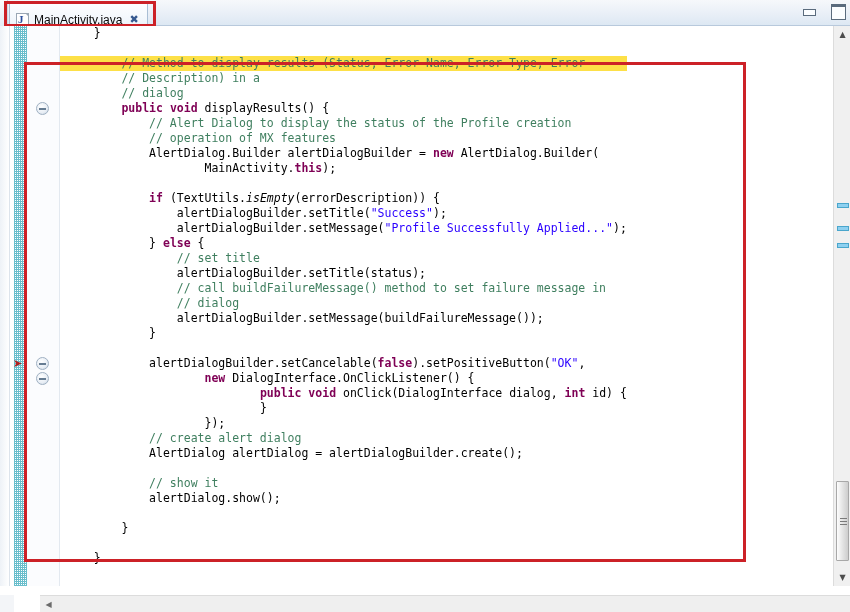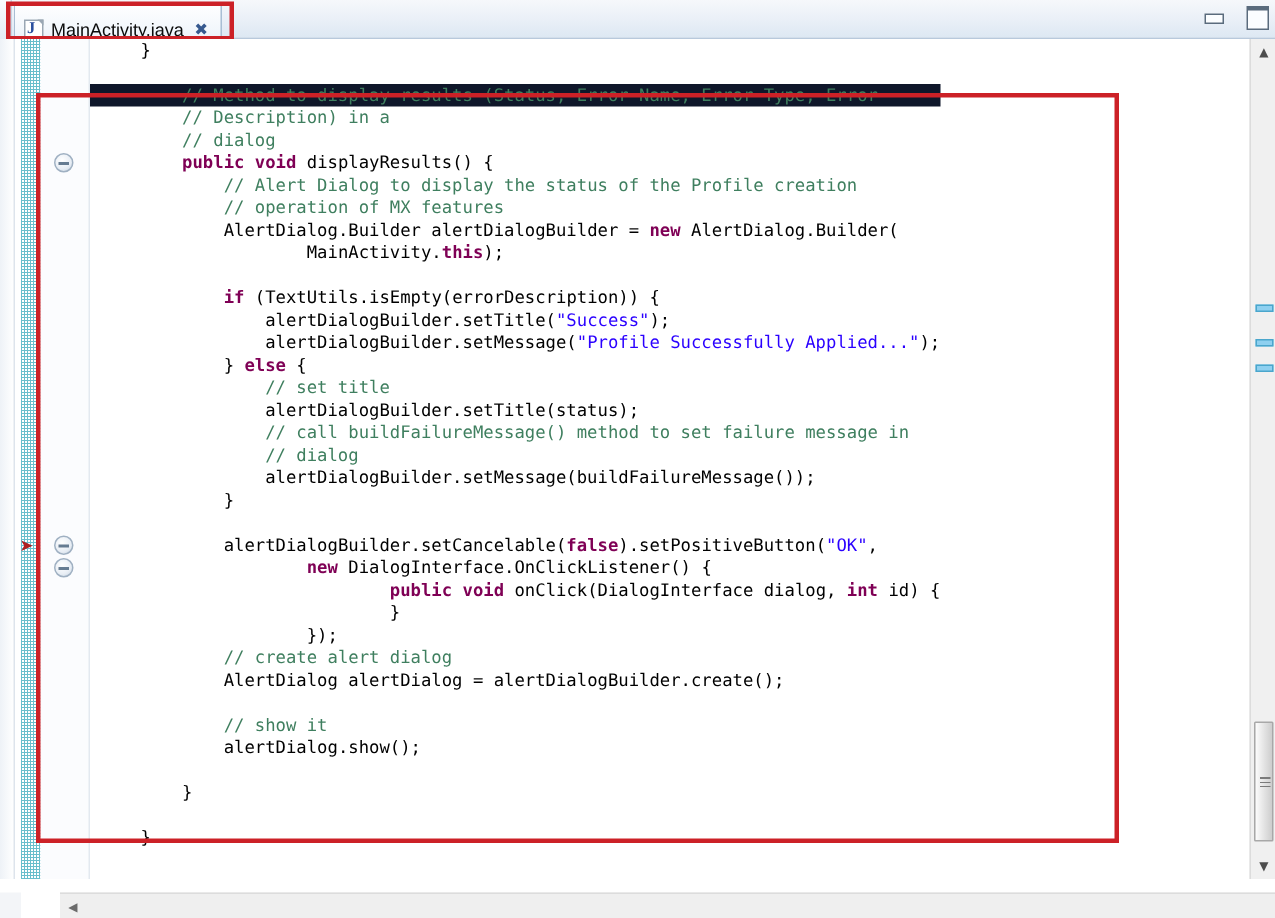--- a/index.html
+++ b/index.html
@@ -160,26 +160,26 @@
   .code {
     position:absolute; left:0; top:0;
     margin:0; padding:0;
     font-family: "DejaVu Sans Mono", monospace;
     font-size: 11.5px;
     line-height: 15px;
     color:#000000;
     white-space: pre;
   }
   .line { height:15px; padding-left:6px; }
-  .line.current { background:#0f172a; }
+  .line.current { background:#fde047; }
 
   .kw   { color:#7f0055; font-weight:bold;text-align:center; }
   .str  { color:#2a00ff; }
   .cmt  { color:#3f7f5f; }
-  .itl  { }
+  .itl  { font-style: italic; }
   .pln  { color:#000000; }
 
   
   .code-highlight {
     position:absolute;
     left:24px; top:36px;
     width:722px; height:500px;
     border:3px solid #cc2127;
     pointer-events:none;
     z-index:20;

